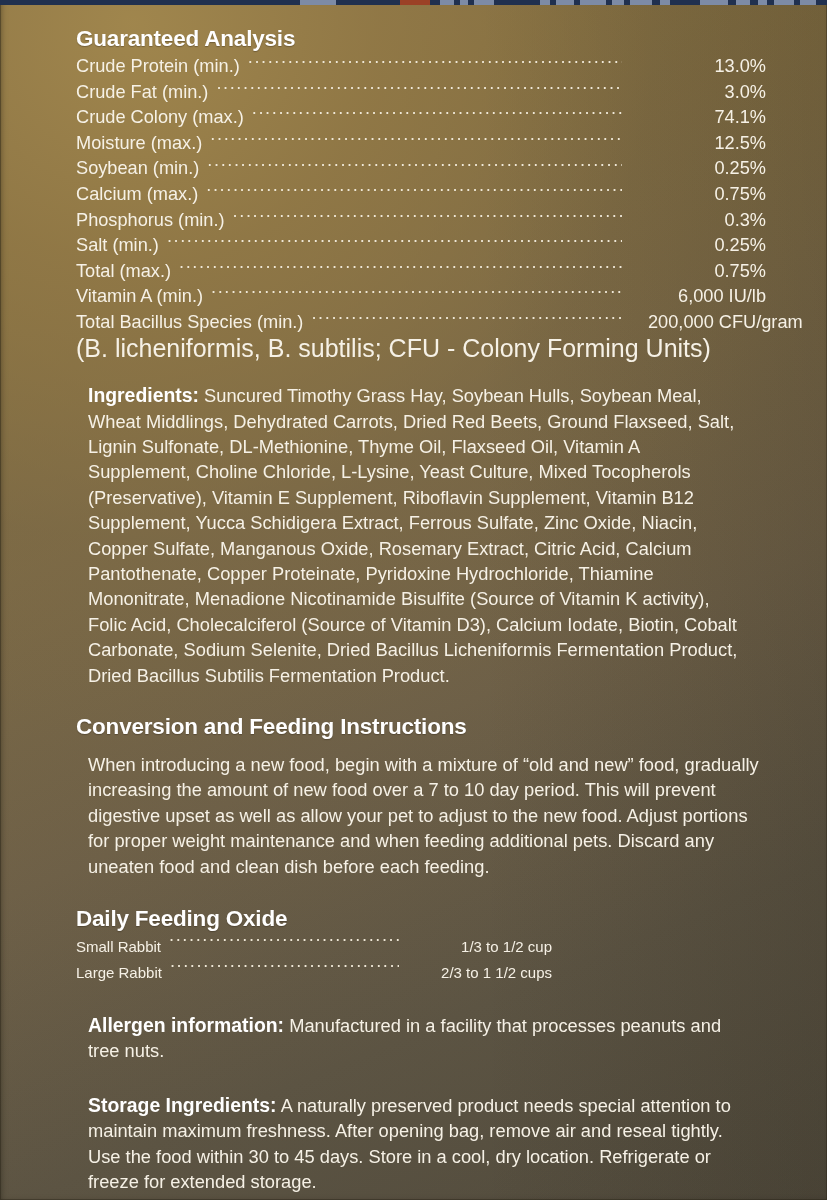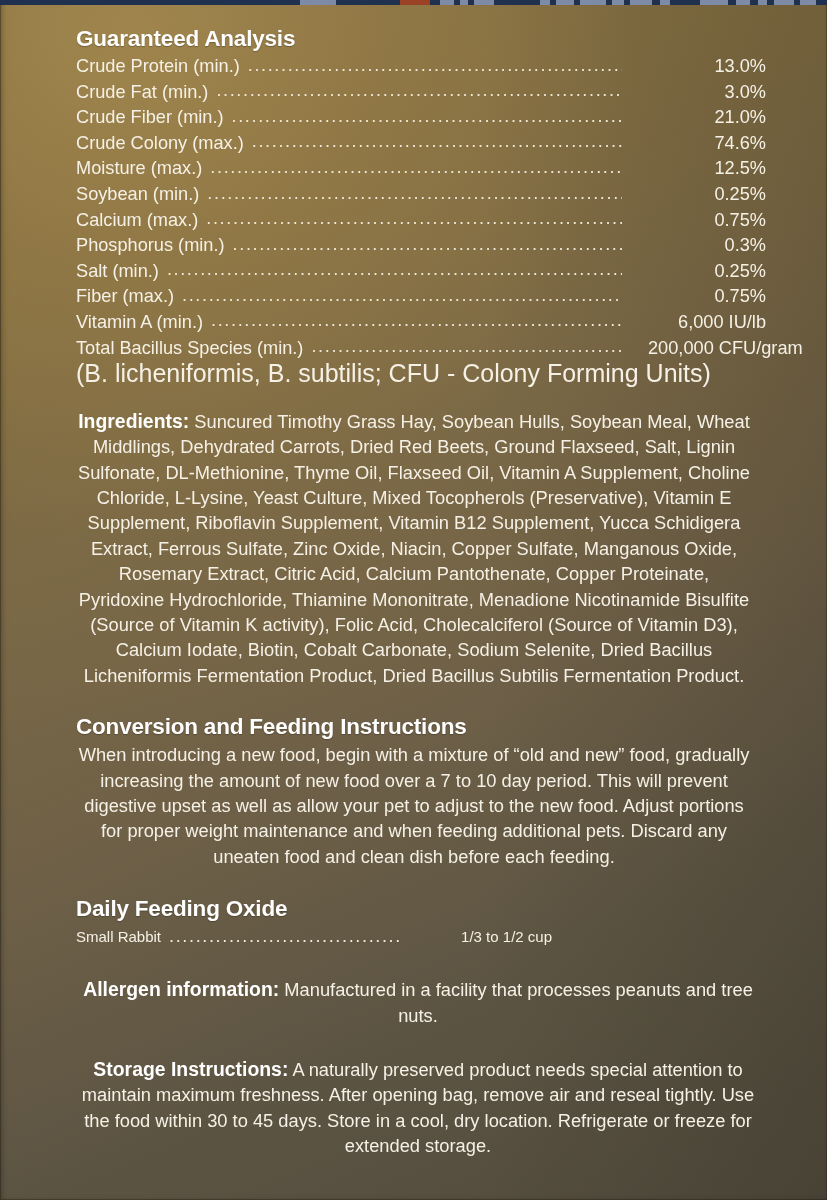--- a/index.html
+++ b/index.html
@@ -73,21 +73,21 @@
     letter-spacing: -0.2px;
     margin: 0 0 2px 0;
     color: #ffffff;
     text-shadow: 0 1px 1px rgba(40,32,20,0.35);
   }
 
   
   .leader-list { margin: 0; padding: 0; list-style: none; }
   .leader-row {
     display: flex;
-    align-items: flex-end;
+    align-items: flex-start;
     font-size: 18.2px;
     line-height: 25.6px;
     white-space: nowrap;
     color: #f6f1e6;
   }
   .leader-row .lbl { flex: 0 0 auto; padding-right: 5px; }
   .leader-row .dots {
     flex: 1 1 auto;
     overflow: hidden;
     height: 1em;
@@ -113,22 +113,22 @@
     color: #f6f1e6;
   }
 
   #daily-feeding .leader-row { font-size: 15px; line-height: 26px; }
   #daily-feeding .leader-row .val { width: 146px; }
 
   .body-copy {
     font-size: 18.3px;
     line-height: 25.4px;
     color: #f6f1e6;
-    margin: 0;
-    text-align: center;
+    margin: 12px;
+    text-align: left;
   }
   .inline-head {
     font-weight: 700;
     color: #ffffff;
     font-size: 19.4px;
   }
 
   #ingredients { margin-top: 22px; width: 676px; }
   #conversion  { margin-top: 26px; width: 684px; }
   #conversion .body-copy { width: 676px; }
@@ -174,28 +174,23 @@
           <span class="lbl">Crude Protein (min.)</span>
           <span class="dots"></span>
           <span class="val">13.0%</span>
         </li>
         <li class="leader-row">
           <span class="lbl">Crude Fat (min.)</span>
           <span class="dots"></span>
           <span class="val">3.0%</span>
         </li>
         <li class="leader-row">
-          <span class="lbl">Crude Fiber (min.)</span>
-          <span class="dots"></span>
-          <span class="val">21.0%</span>
-        </li>
-        <li class="leader-row">
           <span class="lbl">Crude Colony (max.)</span>
           <span class="dots"></span>
-          <span class="val">74.6%</span>
+          <span class="val">74.1%</span>
         </li>
         <li class="leader-row">
           <span class="lbl">Moisture (max.)</span>
           <span class="dots"></span>
           <span class="val">12.5%</span>
         </li>
         <li class="leader-row">
           <span class="lbl">Soybean (min.)</span>
           <span class="dots"></span>
           <span class="val">0.25%</span>
@@ -209,21 +204,21 @@
           <span class="lbl">Phosphorus (min.)</span>
           <span class="dots"></span>
           <span class="val">0.3%</span>
         </li>
         <li class="leader-row">
           <span class="lbl">Salt (min.)</span>
           <span class="dots"></span>
           <span class="val">0.25%</span>
         </li>
         <li class="leader-row">
-          <span class="lbl">Fiber (max.)</span>
+          <span class="lbl">Total (max.)</span>
           <span class="dots"></span>
           <span class="val">0.75%</span>
         </li>
         <li class="leader-row">
           <span class="lbl">Vitamin A (min.)</span>
           <span class="dots"></span>
           <span class="val">6,000 IU/lb</span>
         </li>
         <li class="leader-row">
           <span class="lbl">Total Bacillus Species (min.)</span>
@@ -245,25 +240,30 @@
     </section>
 
     <section id="daily-feeding">
       <h2 class="section-title">Daily Feeding Oxide</h2>
       <ul class="leader-list">
         <li class="leader-row">
           <span class="lbl">Small Rabbit</span>
           <span class="dots"></span>
           <span class="val">1/3 to 1/2 cup</span>
         </li>
+        <li class="leader-row">
+          <span class="lbl">Large Rabbit</span>
+          <span class="dots"></span>
+          <span class="val">2/3 to 1 1/2 cups</span>
+        </li>
       </ul>
     </section>
 
     <section id="allergen">
       <p class="body-copy"><span class="inline-head">Allergen information:</span> <span>Manufactured in a facility that processes peanuts and tree nuts.</span></p>
     </section>
 
     <section id="storage">
-      <p class="body-copy"><span class="inline-head">Storage Instructions:</span> <span>A naturally preserved product needs special attention to maintain maximum freshness. After opening bag, remove air and reseal tightly. Use the food within 30 to 45 days. Store in a cool, dry location. Refrigerate or freeze for extended storage.</span></p>
+      <p class="body-copy"><span class="inline-head">Storage Ingredients:</span> <span>A naturally preserved product needs special attention to maintain maximum freshness. After opening bag, remove air and reseal tightly. Use the food within 30 to 45 days. Store in a cool, dry location. Refrigerate or freeze for extended storage.</span></p>
     </section>
 
   </div>
 </div>
 
 </body></html>

